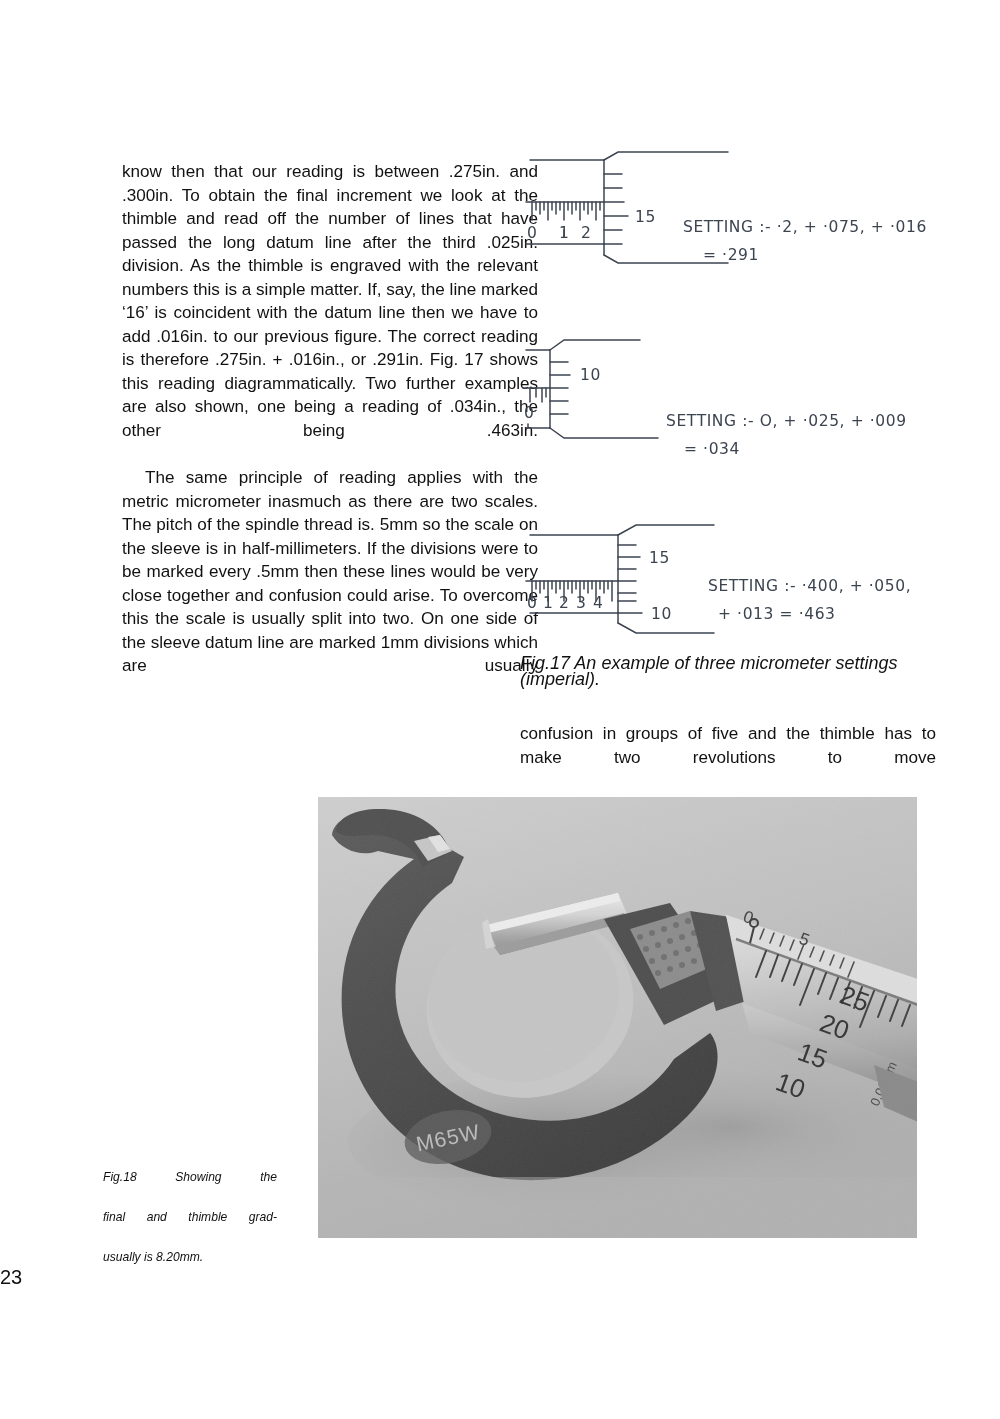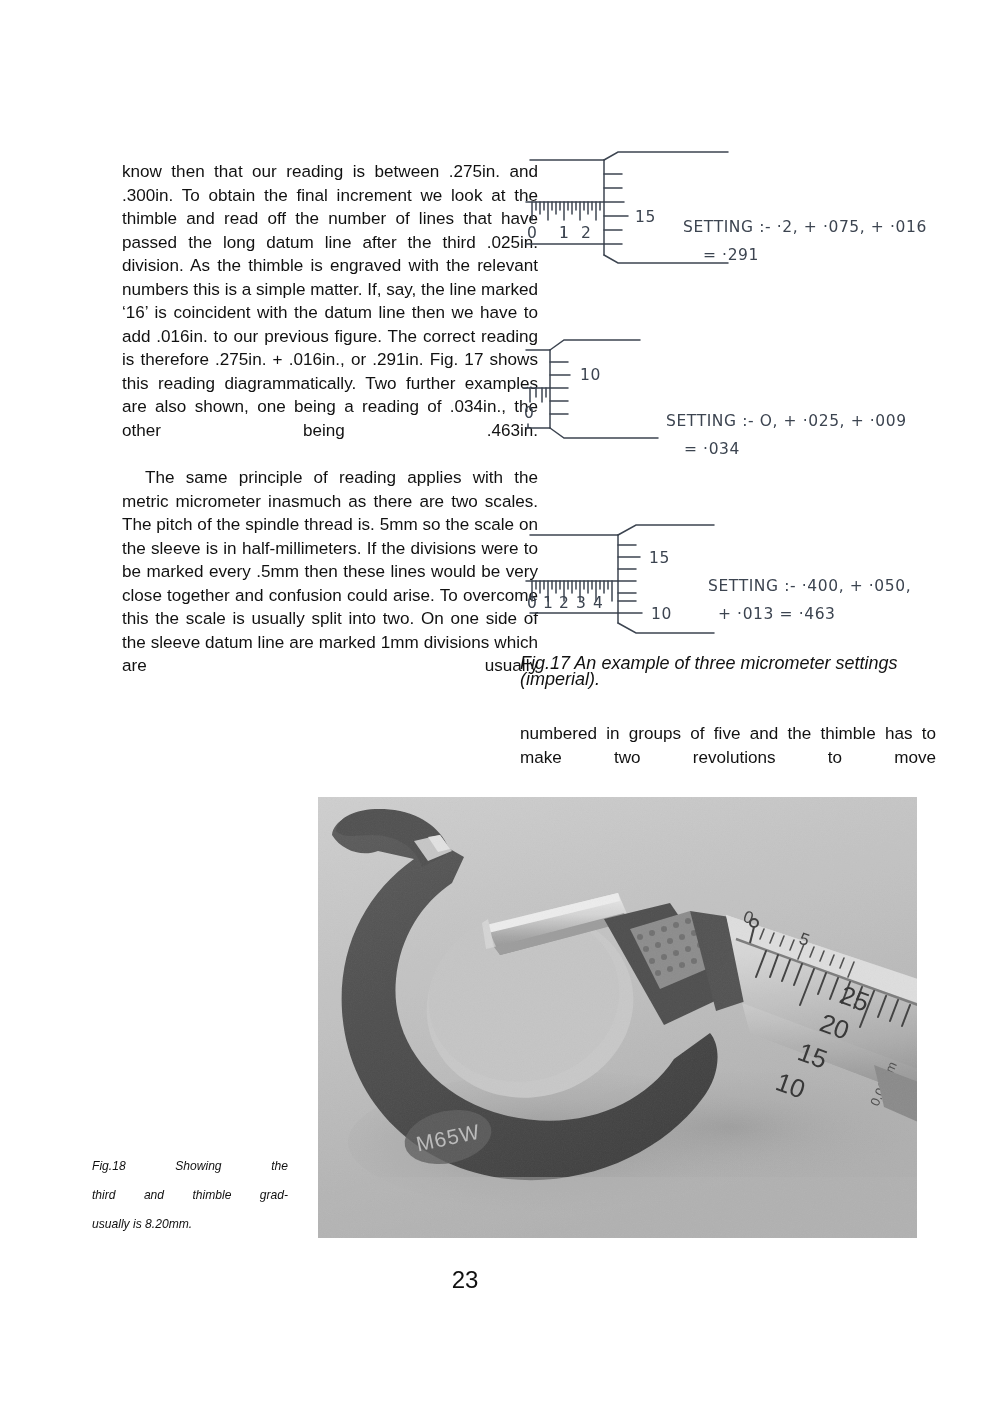--- a/index.html
+++ b/index.html
@@ -47,34 +47,34 @@
     line-height:16px;
     color:#111;
   }
   #fig17-caption{left:520px;top:655px;width:420px;}
 
   #fig18-caption{
     left:92px;top:1159px;width:196px;
     font-size:12.1px;line-height:14.6px;
     text-align:justify;
   }
-  #fig18-caption p{margin:0;text-align:justify;}
+  #fig18-caption p{margin:11px;text-align:justify;}
   #fig18-caption p::after{content:"";display:inline-block;width:100%;}
 
   
   #photo{
     position:absolute;left:318px;top:797px;width:599px;height:441px;
     overflow:hidden;background:#b9b9b9;
   }
   #photo svg{display:block;}
 
   
   #page-number{
     position:absolute;left:0;top:1266px;width:930px;
-    text-align:center;font-size:24px;color:#111;
+    text-align:left;font-size:20px;color:#111;
   }
 </style>
 </head>
 <body>
 
 <div class="page">
 
   <div class="col" id="left-col">
     <p class="j">know then that our reading is between .275in. and .300in. To obtain the final increment we look at the thimble and read off the number of lines that have passed the long datum line after the third .025in. division. As the thimble is engraved with the relevant numbers this is a simple matter. If, say, the line marked ‘16’ is coincident with the datum line then we have to add .016in. to our previous figure. The correct reading is therefore .275in. + .016in., or .291in. Fig. 17 shows this reading diagrammatically. Two further examples are also shown, one being a reading of .034in., the other being .463in.</p>
     <p class="j indent">The same principle of reading applies with the metric micrometer inasmuch as there are two scales. The pitch of the spindle thread is. 5mm so the scale on the sleeve is in half-millimeters. If the divisions were to be marked every .5mm then these lines would be very close together and confusion could arise. To overcome this the scale is usually split into two. On one side of the sleeve datum line are marked 1mm divisions which are usually</p>
@@ -219,21 +219,21 @@
         <text class="hand" x="75" y="93" font-size="13">4</text>
         <text class="hand" x="190" y="76">SETTING :- ·400, + ·050,</text>
         <text class="hand" x="200" y="104">+ ·013 = ·463</text>
       </svg>
     </div>
   </div>
 
   <div class="caption" id="fig17-caption">Fig.17 An example of three micrometer settings (imperial).</div>
 
   <div class="col" id="right-col-bottom">
-    <p class="j">numbered in groups of five and the thimble has to make two revolutions to move</p>
+    <p class="j">confusion in groups of five and the thimble has to make two revolutions to move</p>
   </div>
 
   <div id="photo">
     <svg width="599" height="441" viewBox="0 0 599 441">
       <defs>
         <linearGradient id="bgGrad" x1="0" y1="0" x2="0.35" y2="1">
           <stop offset="0%" stop-color="#d2d2d2"></stop>
           <stop offset="45%" stop-color="#c4c4c4"></stop>
           <stop offset="100%" stop-color="#b0b0b0"></stop>
         </linearGradient>
@@ -435,19 +435,19 @@
         <path d="M0 380 L599 380 L599 441 L0 441 Z" fill="#b8b8b8" opacity="0.45"></path>
 
         <rect x="0" y="0" width="599" height="441" filter="url(#grain)" fill="none" opacity="0.5"></rect>
         <rect x="0" y="0" width="599" height="441" fill="#999" opacity="0.05"></rect>
       </g>
     </svg>
   </div>
 
   <div class="caption" id="fig18-caption">
     <p>Fig.18 Showing the</p>
-    <p>third and thimble grad-</p>
+    <p>final and thimble grad-</p>
     <p style="text-align:left">usually is 8.20mm.</p>
   </div>
 
   <div id="page-number">23</div>
 
 </div>
 
 </body></html>

